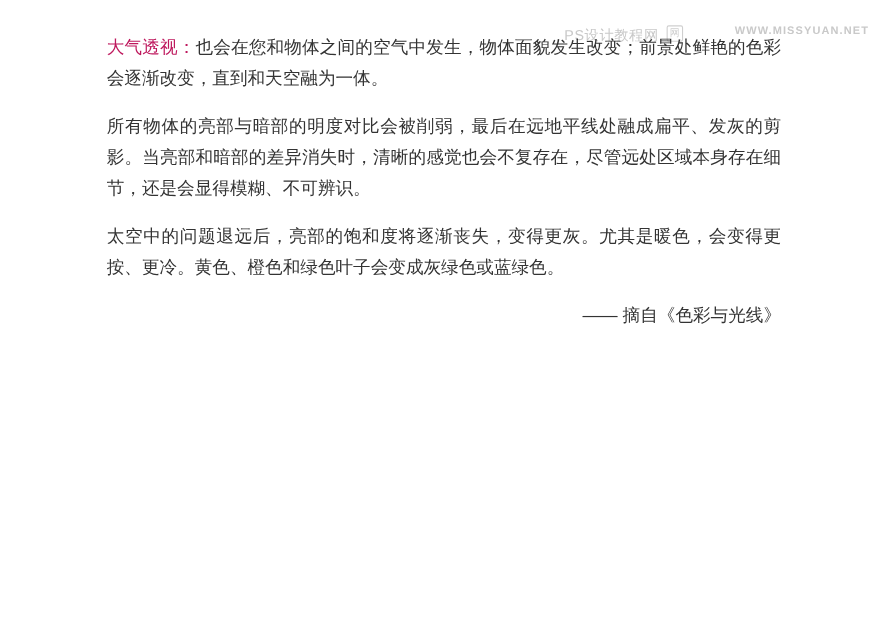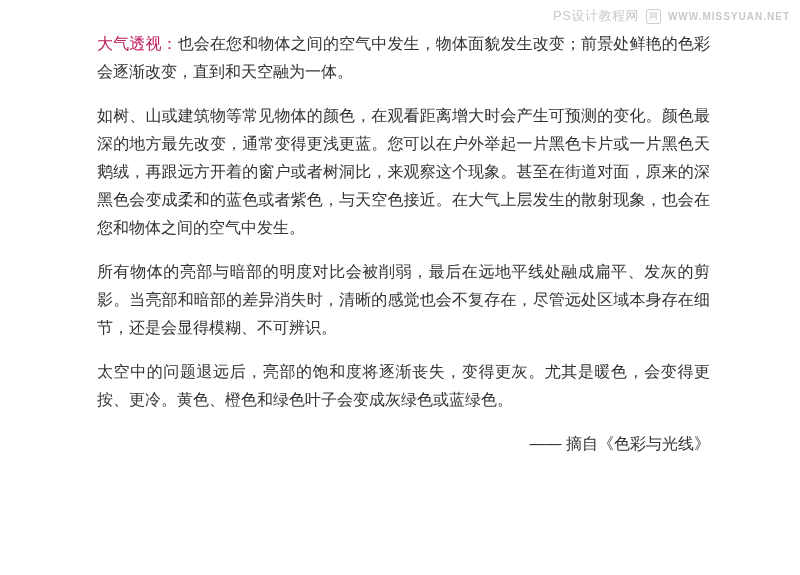--- a/index.html
+++ b/index.html
@@ -11,24 +11,24 @@
     width: 800px;
     height: 575px;
     position: relative;
     overflow: hidden;
     font-family: "Liberation Sans", "DejaVu Sans", sans-serif;
   }
 
   
   .watermark {
     position: absolute;
-    top: 7px;
+    top: 23px;
     right: 10px;
     display: flex;
-    align-items: center;
+    align-items: flex-start;
     gap: 7px;
     color: #c9c9c9;
     user-select: none;
   }
   .watermark .site-name {
     font-size: 13px;
     letter-spacing: 0.5px;
   }
   .watermark .logo-box {
     width: 13px;
@@ -39,20 +39,21 @@
     align-items: center;
     justify-content: center;
     font-size: 9px;
     line-height: 1;
     color: #cfcfcf;
   }
   .watermark .site-url {
     font-size: 10px;
     font-weight: bold;
     letter-spacing: 1px;
+    margin-left: 40px;
   }
 
   
   .article {
     position: absolute;
     top: 30px;
     left: 97px;
     right: 90px;
     color: #333333;
     font-size: 16px;
@@ -77,17 +78,16 @@
 <div class="watermark">
   <span class="site-name">PS设计教程网</span>
   <span class="logo-box">网</span>
   <span class="site-url">WWW.MISSYUAN.NET</span>
 </div>
 
 <div class="article">
   <p>
     <span class="term">大气透视：</span><span>也会在您和物体之间的空气中发生，物体面貌发生改变；前景处鲜艳的色彩会逐渐改变，直到和天空融为一体。</span>
   </p>
-  <p>如树、山或建筑物等常见物体的颜色，在观看距离增大时会产生可预测的变化。颜色最深的地方最先改变，通常变得更浅更蓝。您可以在户外举起一片黑色卡片或一片黑色天鹅绒，再跟远方开着的窗户或者树洞比，来观察这个现象。甚至在街道对面，原来的深黑色会变成柔和的蓝色或者紫色，与天空色接近。在大气上层发生的散射现象，也会在您和物体之间的空气中发生。</p>
   <p>所有物体的亮部与暗部的明度对比会被削弱，最后在远地平线处融成扁平、发灰的剪影。当亮部和暗部的差异消失时，清晰的感觉也会不复存在，尽管远处区域本身存在细节，还是会显得模糊、不可辨识。</p>
   <p>太空中的问题退远后，亮部的饱和度将逐渐丧失，变得更灰。尤其是暖色，会变得更按、更冷。黄色、橙色和绿色叶子会变成灰绿色或蓝绿色。</p>
   <p class="attribution">—— 摘自《色彩与光线》</p>
 </div>
 
 </body></html>

